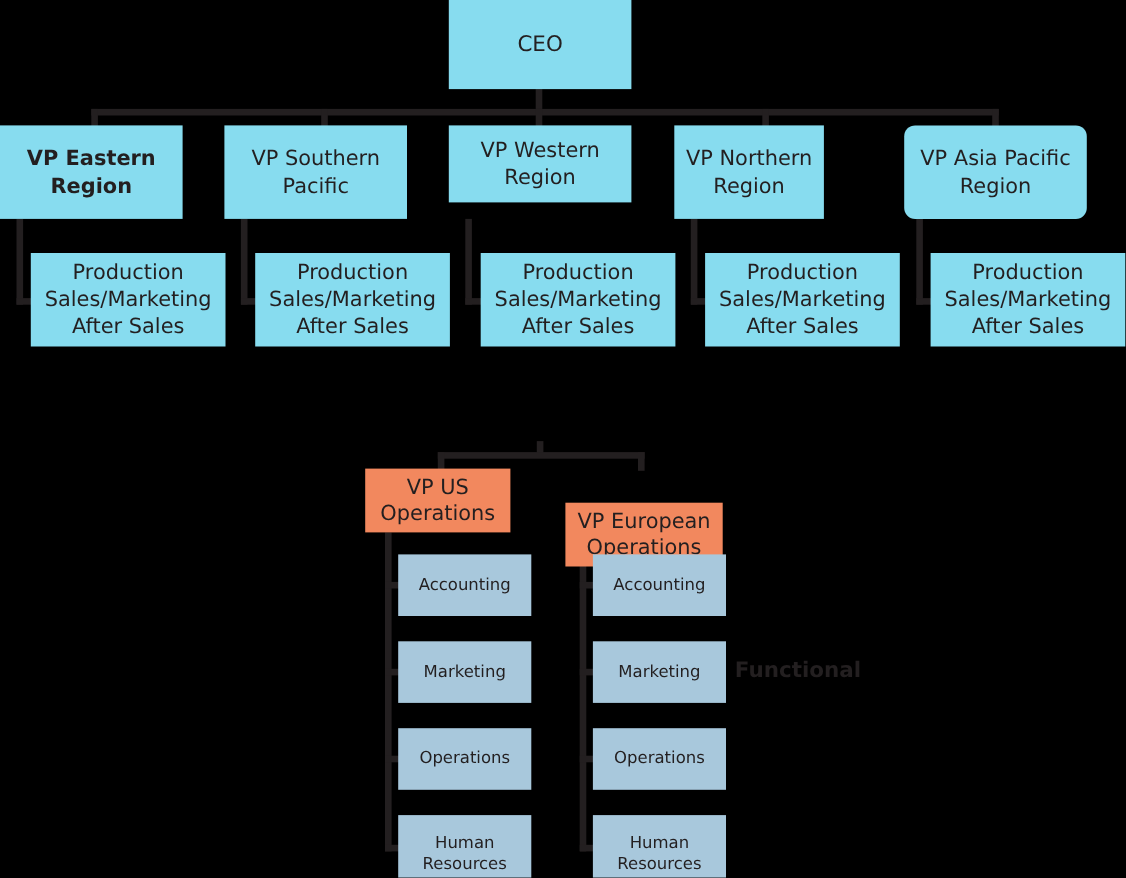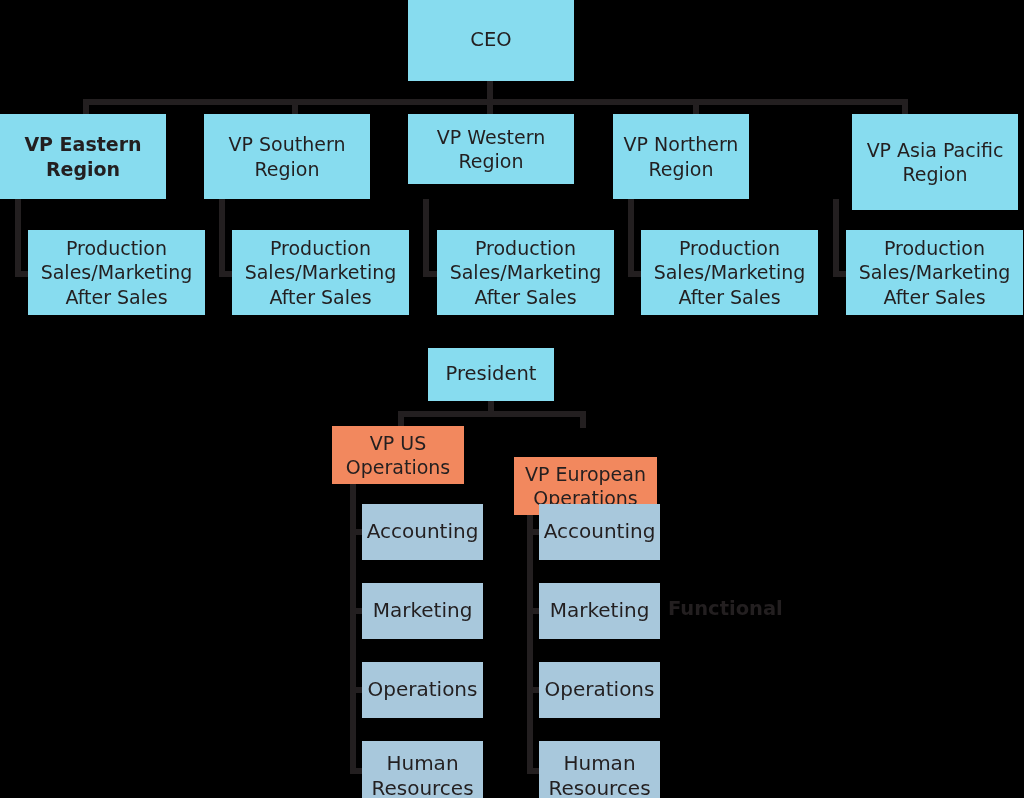--- a/index.html
+++ b/index.html
@@ -33,21 +33,21 @@
     padding: 0 4px;
     white-space: pre-line;
   }
   .cyan  { background: #87dcef; }
   .orange{ background: #f2885e; }
   .steel { background: #a8c8dc; }
 
   .fs-exec { font-size: 19.5px; }
   .fs-vp   { font-size: 19px; }
   .fs-prod { font-size: 19px; justify-content: center; }
-  .fs-dept { font-size: 20px; text-align: center; }
+  .fs-dept { font-size: 15px; text-align: center; }
 
   .line {
     position: absolute;
     background: #231f20;
     z-index: 1;
   }
   .side-label {
     position: absolute;
     color: #231f20;
     font-size: 19.5px;
@@ -74,31 +74,31 @@
   <div class="line" style="left:487px; top:99px; width:6px; height:16px;"></div>
   <div class="line" style="left:693px; top:99px; width:6px; height:16px;"></div>
   <div class="line" style="left:902px; top:99px; width:6px; height:16px;"></div>
 
   <div class="node cyan fs-vp" style="left:0px; top:114px; width:166px; height:85px;font-weight:bold;">
     <span class="label">VP Eastern
 Region</span>
   </div>
   <div class="node cyan fs-vp" style="left:204px; top:114px; width:166px; height:85px;">
     <span class="label">VP Southern
-Region</span>
+Pacific</span>
   </div>
   <div class="node cyan fs-vp" style="left:408px; top:114px; width:166px; height:70px;">
     <span class="label">VP Western
 Region</span>
   </div>
   <div class="node cyan fs-vp" style="left:613px; top:114px; width:136px; height:85px;">
     <span class="label">VP Northern
 Region</span>
   </div>
-  <div class="node cyan fs-vp" style="left:852px; top:114px; width:166px; height:96px;">
+  <div class="node cyan fs-vp" style="left:822px; top:114px; width:166px; height:85px;border-radius:10px;">
     <span class="label">VP Asia Pacific
 Region</span>
   </div>
 
   <div class="line" style="left:15px; top:199px; width:6px; height:78px;"></div>
   <div class="line" style="left:15px; top:271px; width:18px; height:6px;"></div>
 
   <div class="line" style="left:219px; top:199px; width:6px; height:78px;"></div>
   <div class="line" style="left:219px; top:271px; width:18px; height:6px;"></div>
 
@@ -130,23 +130,20 @@
     <span class="label">Production
 Sales/Marketing
 After Sales</span>
   </div>
   <div class="node cyan fs-prod" style="left:846px; top:230px; width:177px; height:85px;">
     <span class="label">Production
 Sales/Marketing
 After Sales</span>
   </div>
 
-  <div class="node cyan fs-exec" style="left:428px; top:348px; width:126px; height:53px;">
-    <span class="label">President</span>
-  </div>
 
   <div class="line" style="left:488px; top:401px; width:6px; height:13px;"></div>
   <div class="line" style="left:398px; top:411px; width:188px; height:6px;"></div>
   <div class="line" style="left:398px; top:411px; width:6px; height:17px;"></div>
   <div class="line" style="left:580px; top:411px; width:6px; height:17px;"></div>
 
   <div class="node orange fs-vp" style="left:332px; top:426px; width:132px; height:58px;">
     <span class="label">VP US
 Operations</span>
   </div>

